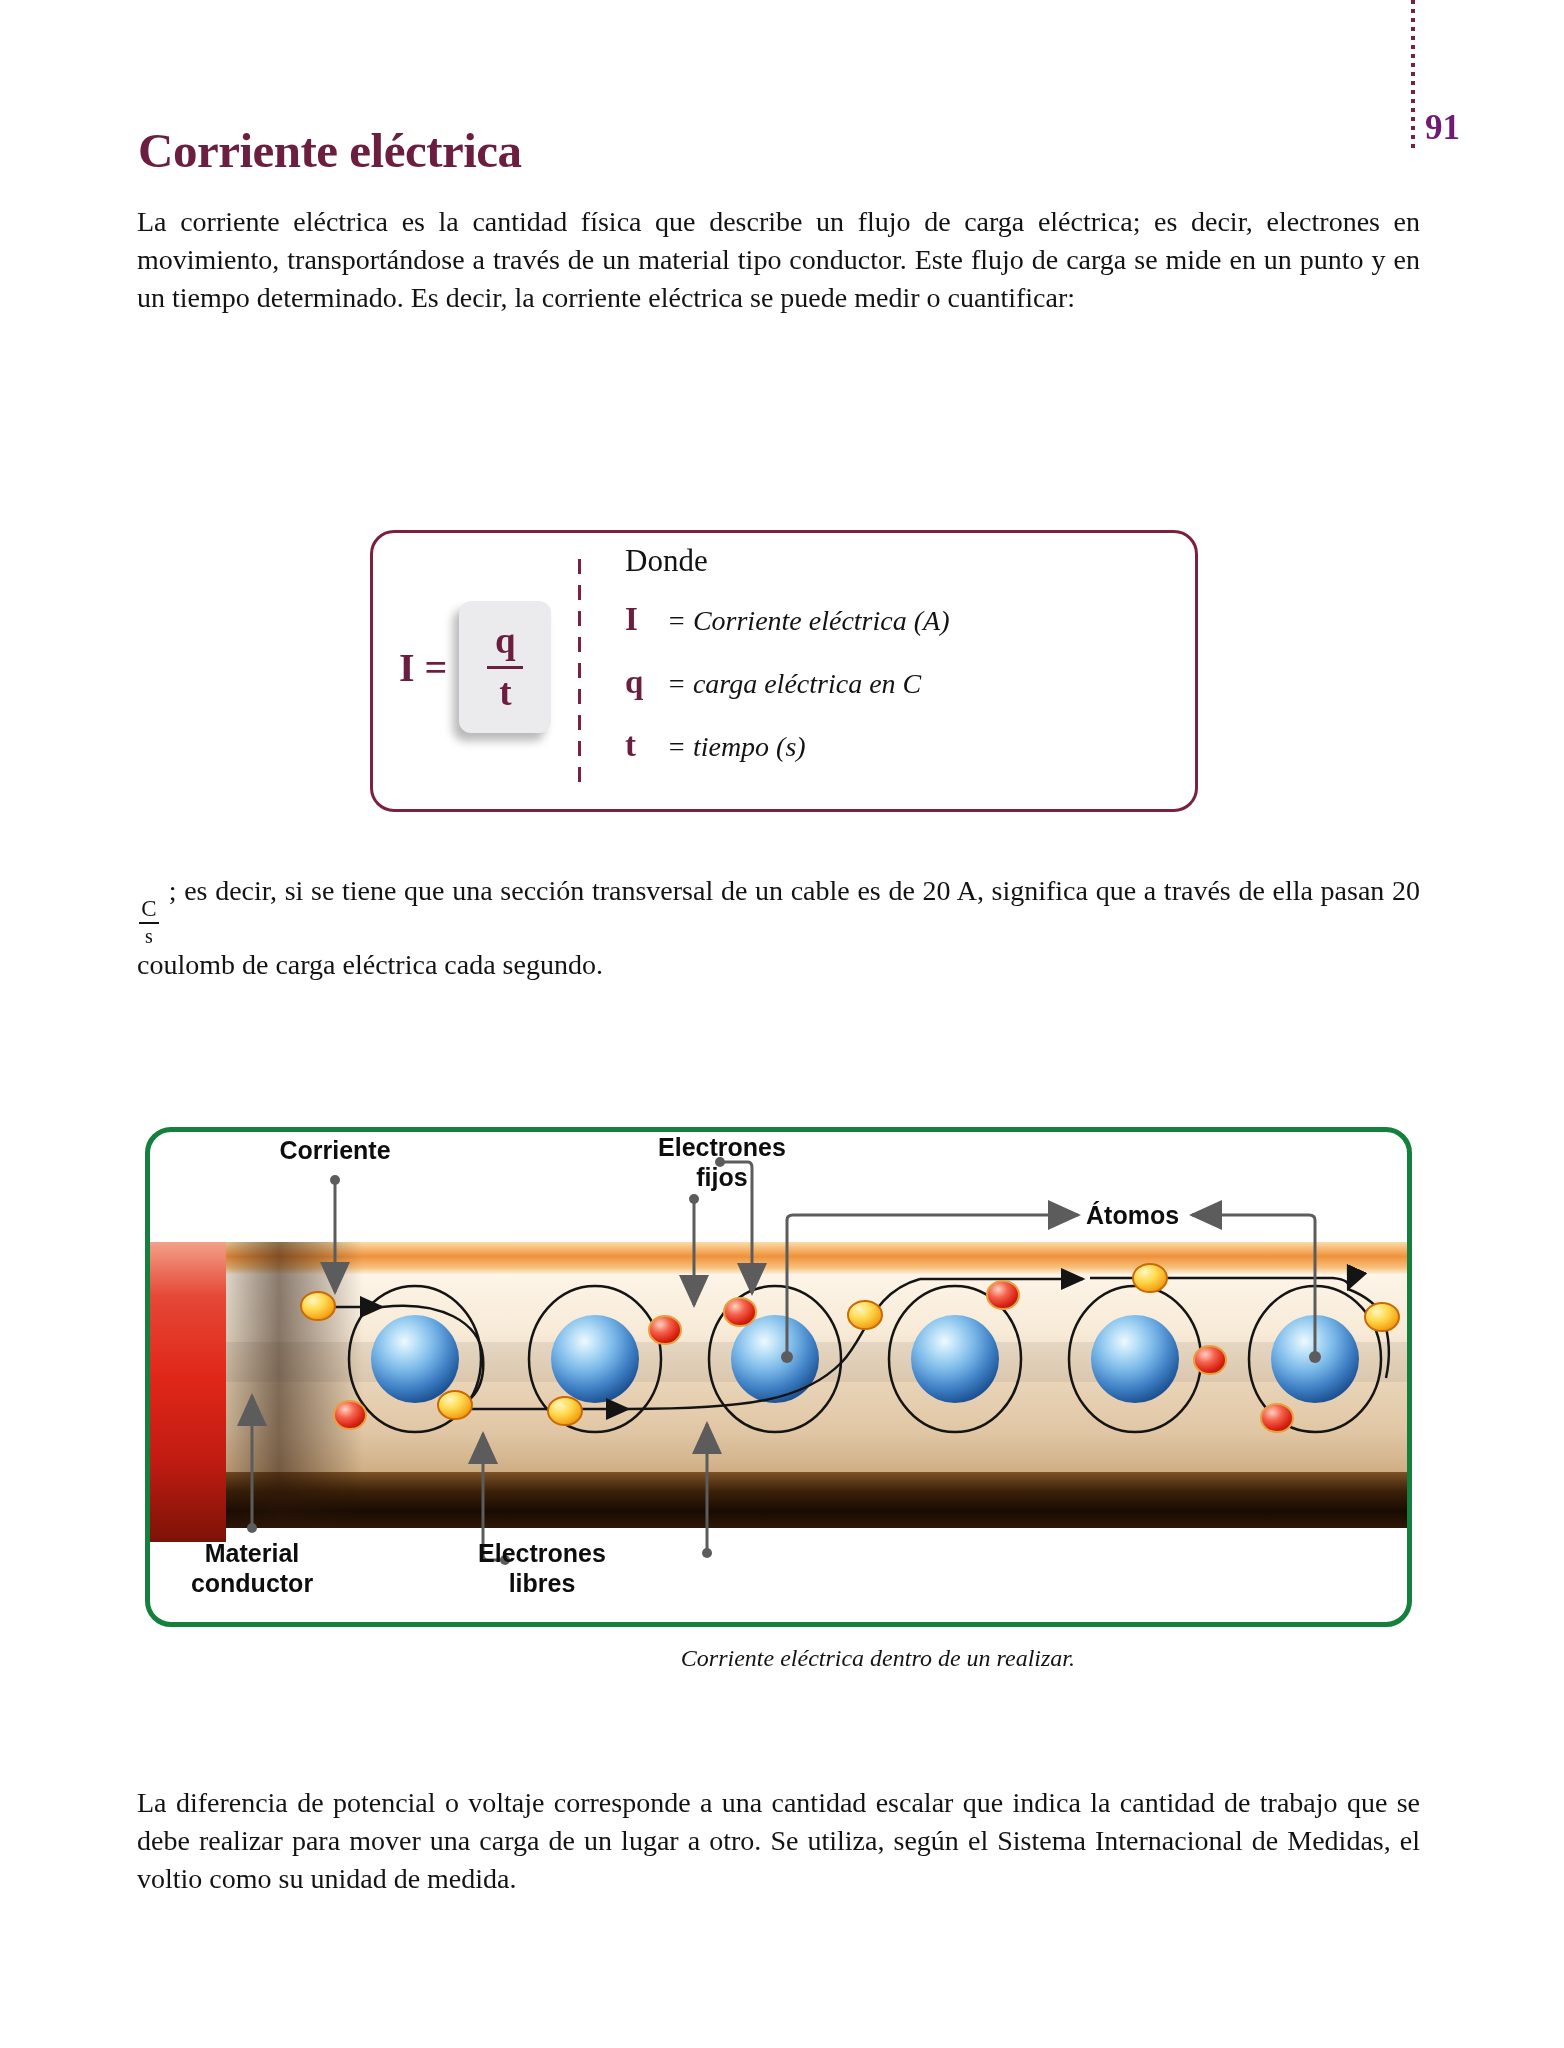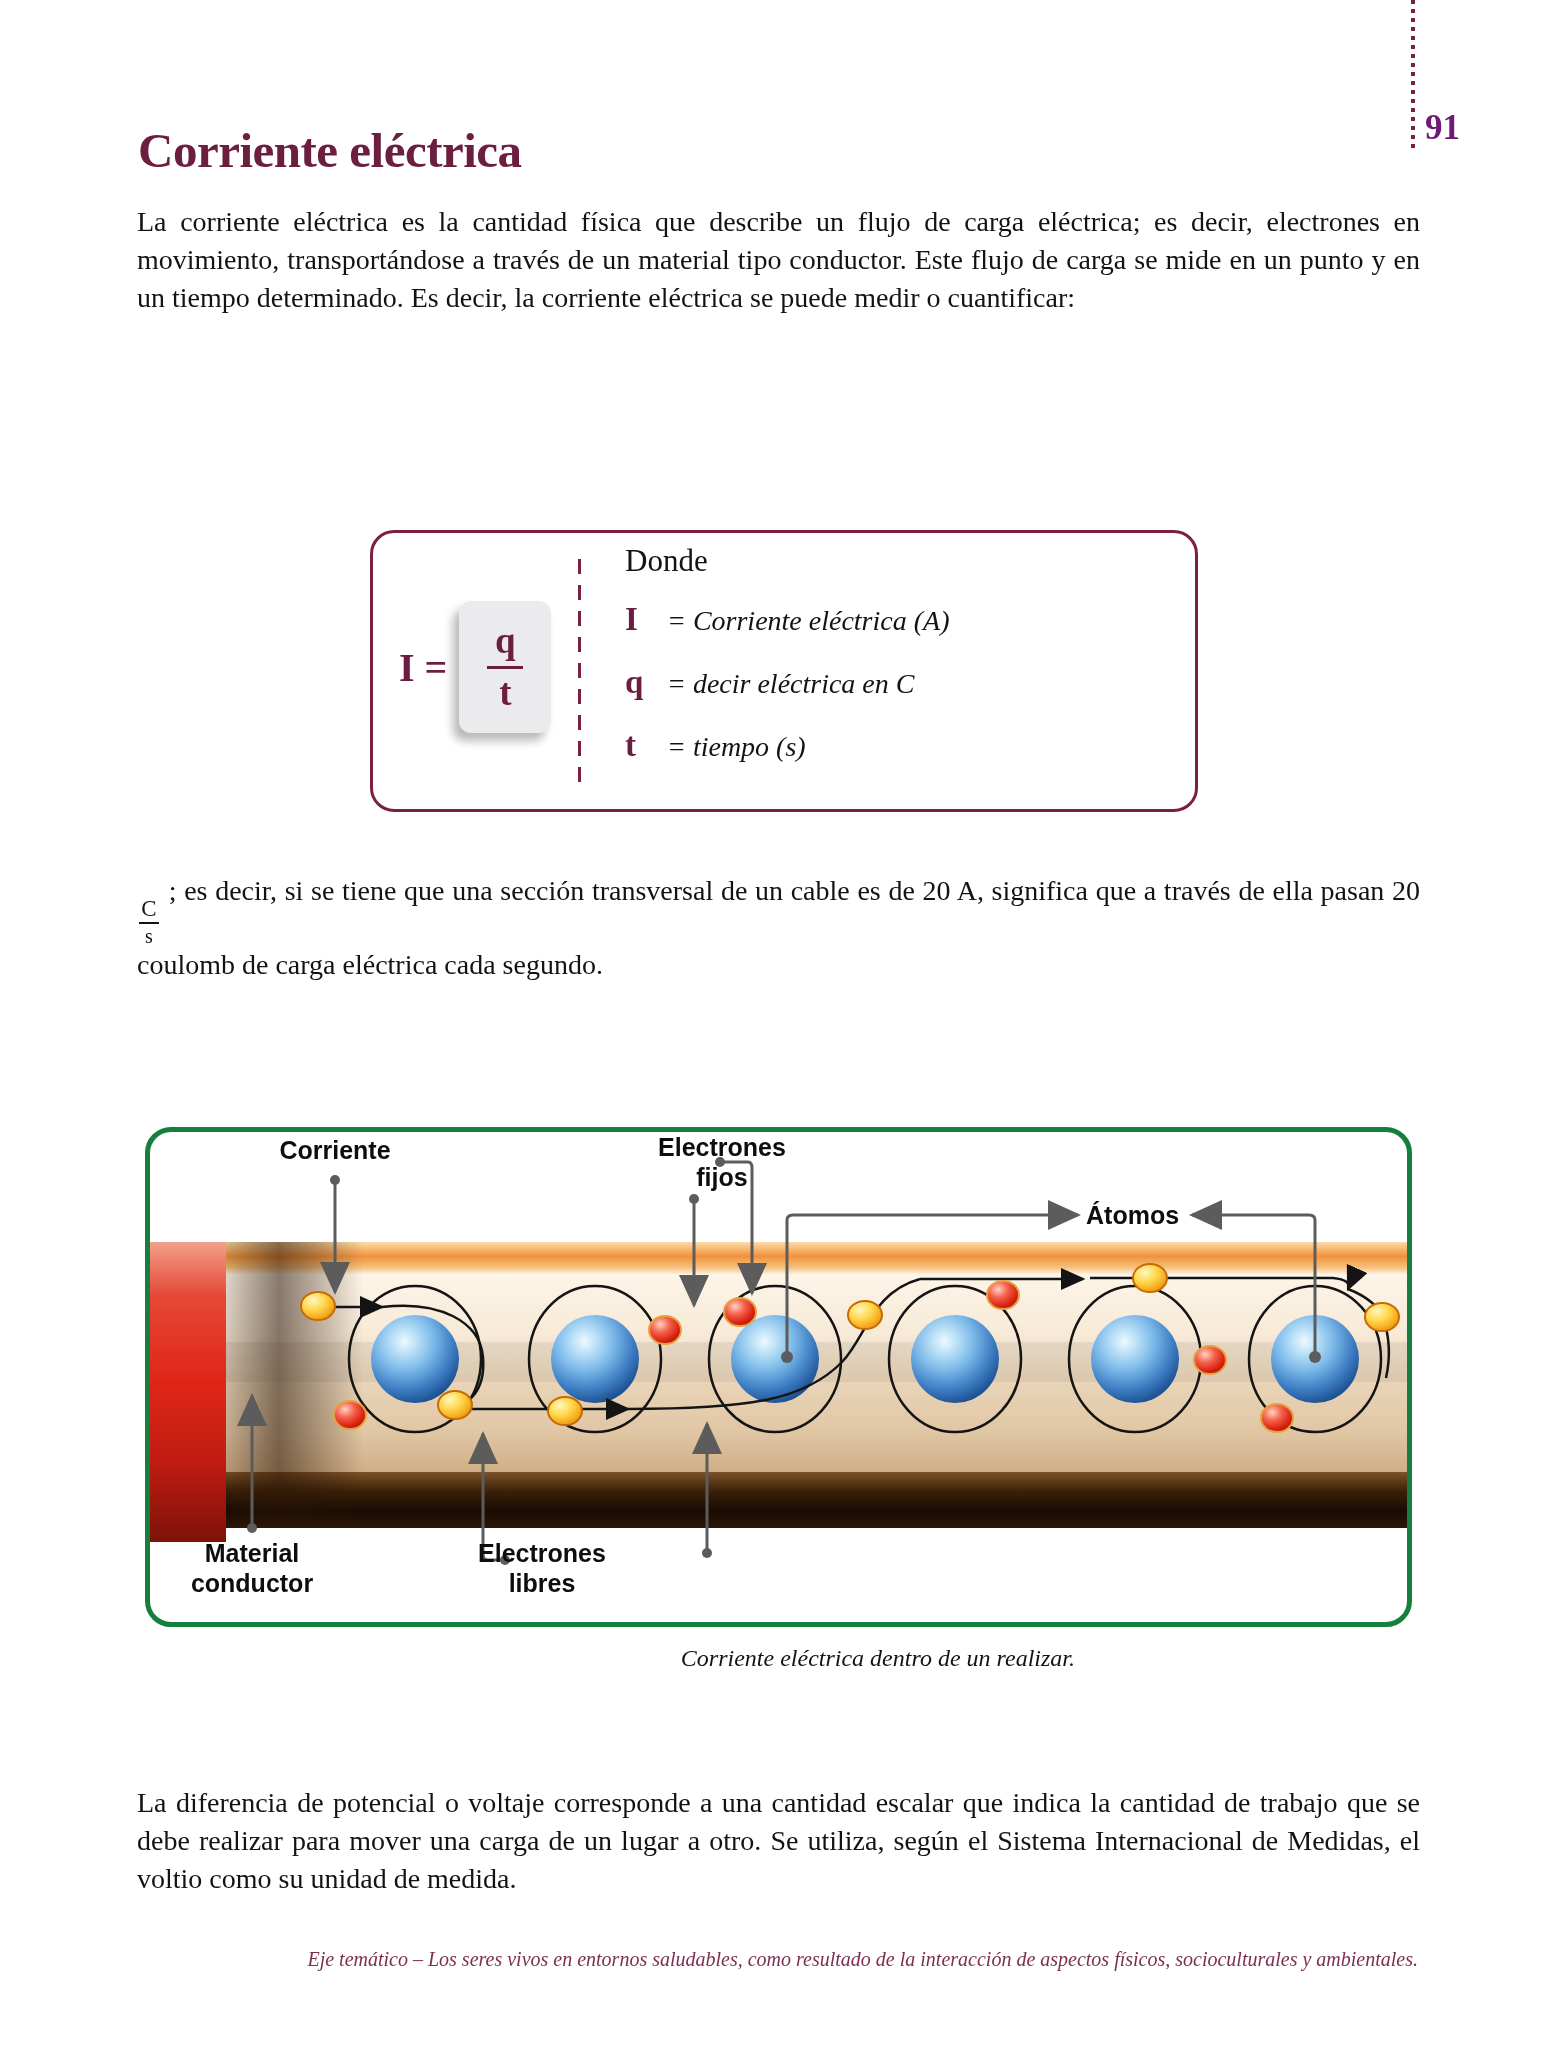--- a/index.html
+++ b/index.html
@@ -115,21 +115,21 @@
     </div>
     <div class="dashed-divider"></div>
     <div class="where-col">
       <div class="where-label">Donde</div>
       <div class="def-row">
         <span class="def-sym">I</span>
         <span class="def-meaning">= Corriente eléctrica (A)</span>
       </div>
       <div class="def-row">
         <span class="def-sym">q</span>
-        <span class="def-meaning">= decir eléctrica en C</span>
+        <span class="def-meaning">= carga eléctrica en C</span>
       </div>
       <div class="def-row">
         <span class="def-sym">t</span>
         <span class="def-meaning">= tiempo (s)</span>
       </div>
     </div>
   </div>
 
   <p class="body-par p-amperios" style="margin:0"> <span class="ifrac">
         <span>C</span>
@@ -286,15 +286,14 @@
     <div class="dlabel lbl-libres">
       <div>Electrones</div>
       <div>libres</div>
     </div>
   </div>
 
   <div class="caption">Corriente eléctrica dentro de un realizar.</div>
 
   <p class="body-par p-voltaje" style="margin:0">La diferencia de potencial o voltaje corresponde a una cantidad escalar que indica la cantidad de trabajo que se debe realizar para mover una carga de un lugar a otro. Se utiliza, según el Sistema Internacional de Medidas, el voltio como su unidad de medida.</p>
 
-  <div class="footer">Eje temático  – Los seres vivos en entornos saludables, como resultado de la interacción de aspectos físicos, socioculturales y ambientales.</div>
 
 </div>
 
 </body></html>

